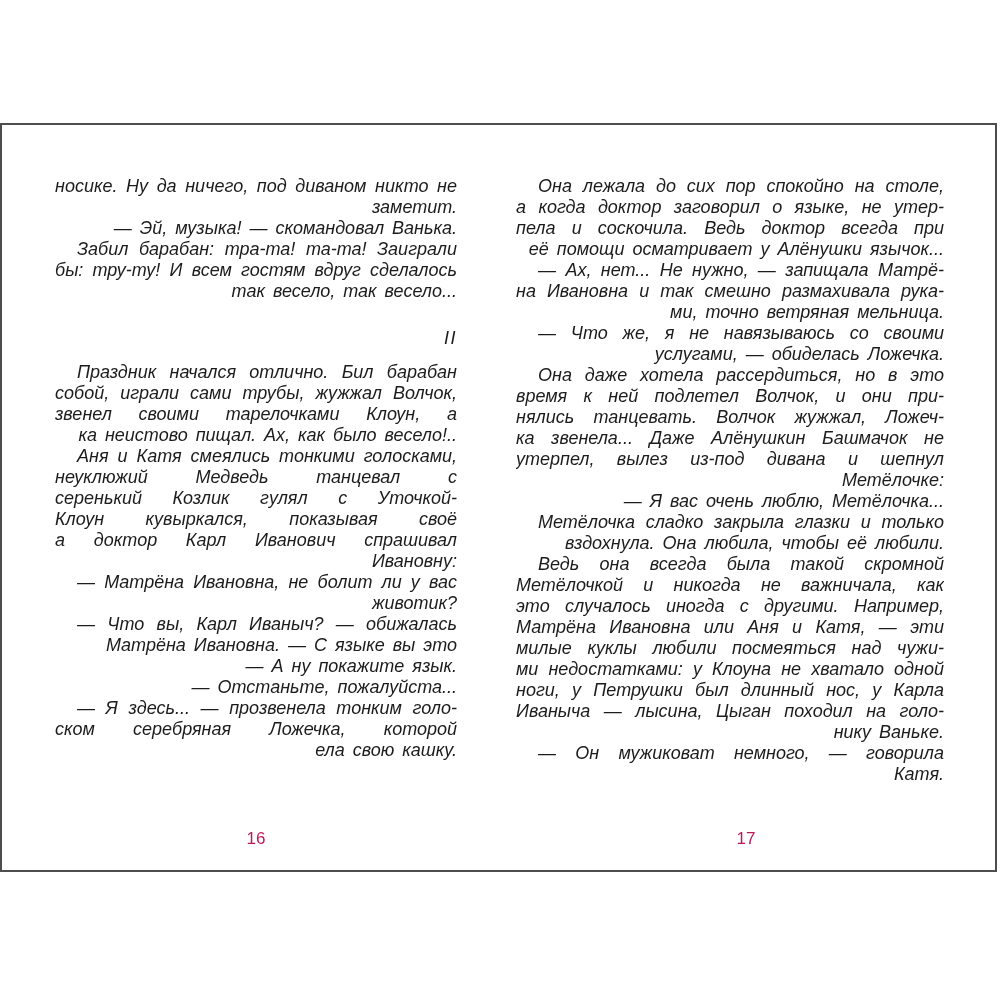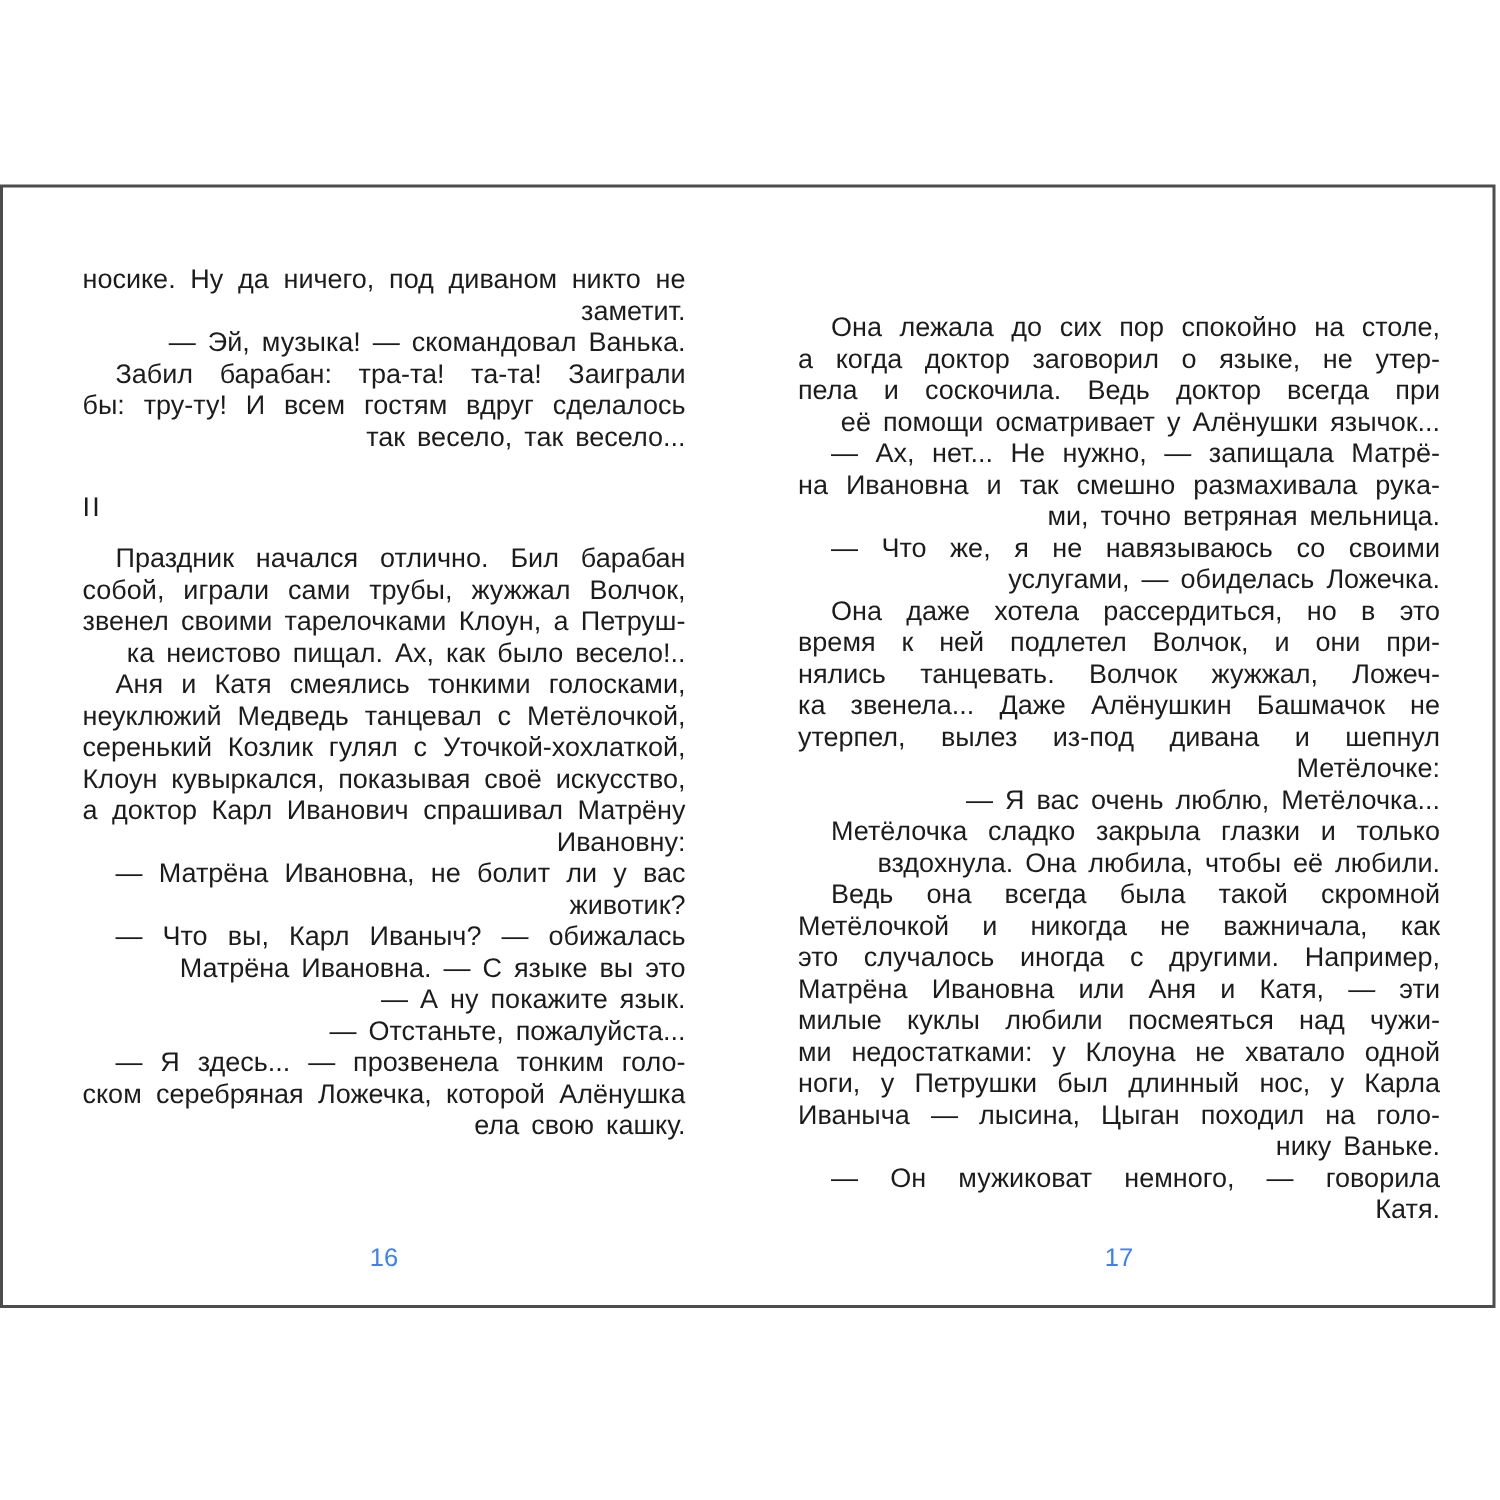--- a/index.html
+++ b/index.html
@@ -24,52 +24,53 @@
     border: 2px solid #4d4d4d;
     background: #ffffff;
   }
   .col {
     position: absolute;
     top: 176px;
     font-size: 18px;
     line-height: 21px;
     word-spacing: 3px;
     color: #1c1c1c;
+    font-style: italic;
   }
   .col-left  { left: 55px;  width: 402px; }
-  .col-right { left: 532px; width: 428px; margin-top: 32px; }
+  .col-right { left: 516px; width: 428px; }
   .line {
     text-align: justify;
     height: 21px;
     overflow: hidden;
   }
   .line::after {
     content: "";
     display: inline-block;
     width: 100%;
     height: 0;
   }
   .line.last { text-align: right; }
   .line.last::after { content: none; }
   .line.indent { text-indent: 22px; }
   .heading {
-    text-align: left;
+    text-align: right;
     height: 21px;
     line-height: 21px;
     margin: 26px 0 13px 0;
     letter-spacing: 1.5px;
   }
   .pagenum {
     position: absolute;
     top: 828px;
     height: 21px;
     line-height: 21px;
     text-align: center;
     font-size: 17px;
-    color: #3b82f6;
+    color: #be185d;
   }
   .pagenum-left  { left: 55px;  width: 402px; }
   .pagenum-right { left: 532px; width: 428px; }
 </style>
 </head>
 <body>
 
 <div>
   <div class="frame"></div>
 

